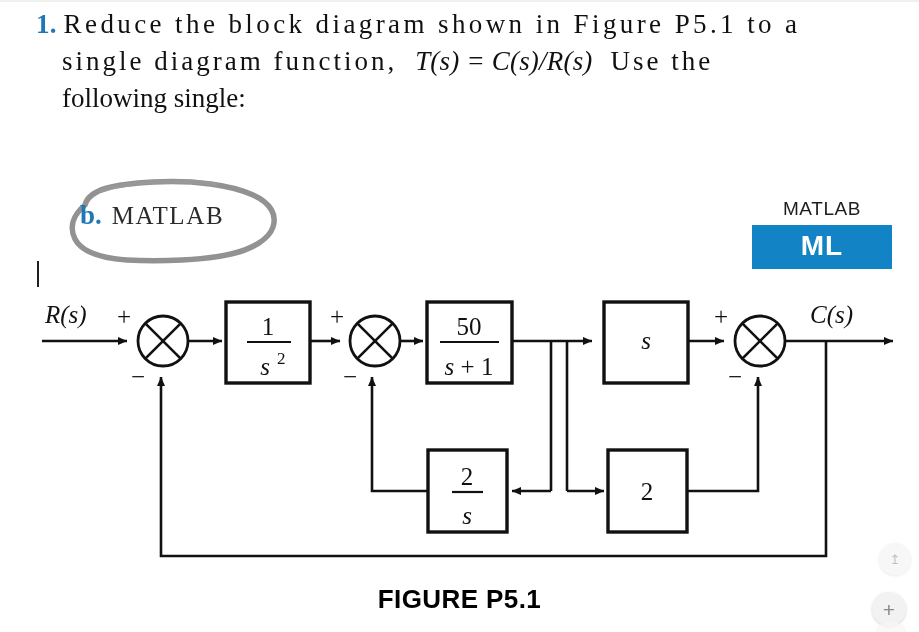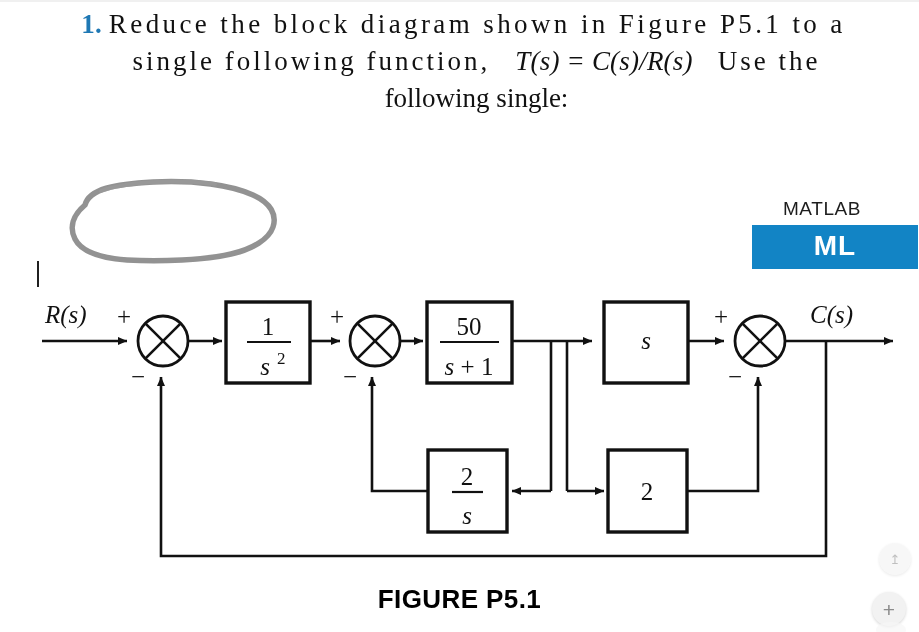--- a/index.html
+++ b/index.html
@@ -29,21 +29,20 @@
     width: 919px; height: 2px;
     background: #f0f0f0;
   }
 
   
   .problem {
     position: absolute;
     left: 36px;
     top: 6px;
     width: 855px;
-    text-align: center;
   }
   .problem-line {
     font-family: "Liberation Serif", serif;
     font-size: 27px;
     line-height: 37px;
     color: #111111;
     white-space: nowrap;
   }
   .pnum {
     color: #1f78b4;
@@ -107,21 +106,21 @@
     margin-bottom: 5px;
   }
   .ml-badge {
     background: #1284c5;
     color: #ffffff;
     font-family: "Liberation Sans", sans-serif;
     font-weight: bold;
     font-size: 28px;
     letter-spacing: 1px;
     padding: 5px 0 7px 0;
-    width: 166px;
+    width: 140px;
     box-sizing: border-box;
   }
 
   
   .caret {
     position: absolute;
     left: 37px;
     top: 261px;
     width: 2px;
     height: 26px;
@@ -197,40 +196,43 @@
 <div id="page">
 
   <div class="top-rule"></div>
 
   <div class="problem">
     <div class="problem-line line1">
       <span class="pnum">1.</span>
       <span class="just spaced-wide">Reduce  the  block  diagram  shown  in  Figure  P5.1  to  a</span>
     </div>
     <div class="problem-line line2" style="padding-left:26px;">
-      <span class="spaced-wide2">single   following   function,</span>
-      <span class="mathi" style="margin:0 18px;">T(s) = C(s)/R(s)</span>
+      <span class="spaced-wide2">single   diagram   function,</span>
+      <span class="mathi" style="margin:0 11px;">T(s) = C(s)/R(s)</span>
       <span class="spaced-wide2">Use   the</span>
     </div>
     <div class="problem-line" style="padding-left:26px;">following single:</div>
   </div>
 
   <div class="circle-annot">
     <svg width="230" height="100" viewBox="0 0 230 100">
       <path d="M 30 30
                C 34 14, 60 9, 98 7
                C 140 5, 176 10, 198 20
                C 216 28, 222 40, 218 52
                C 214 64, 198 74, 176 79
                C 150 85, 106 87, 72 85
                C 44 83, 26 76, 20 64
                C 14 52, 18 40, 30 30 Z" fill="none" stroke="#8c8c8c" stroke-width="5.5" stroke-linecap="round" stroke-linejoin="round" opacity="0.95"></path>
       <path d="M 46 16 C 70 7, 120 4, 160 9" fill="none" stroke="#9a9a9a" stroke-width="4" stroke-linecap="round" opacity="0.75"></path>
     </svg>
   </div>
+  <div class="bm-label">
+    <span class="bm-b">b.</span><span class="bm-matlab">MATLAB</span>
+  </div>
 
   <div class="ml-wrap">
     <div class="ml-caption">MATLAB</div>
     <div class="ml-badge">ML</div>
   </div>
 
   <div class="caret"></div>
 
   <div class="diagram">
     <svg width="919" height="290" viewBox="0 0 919 290">

